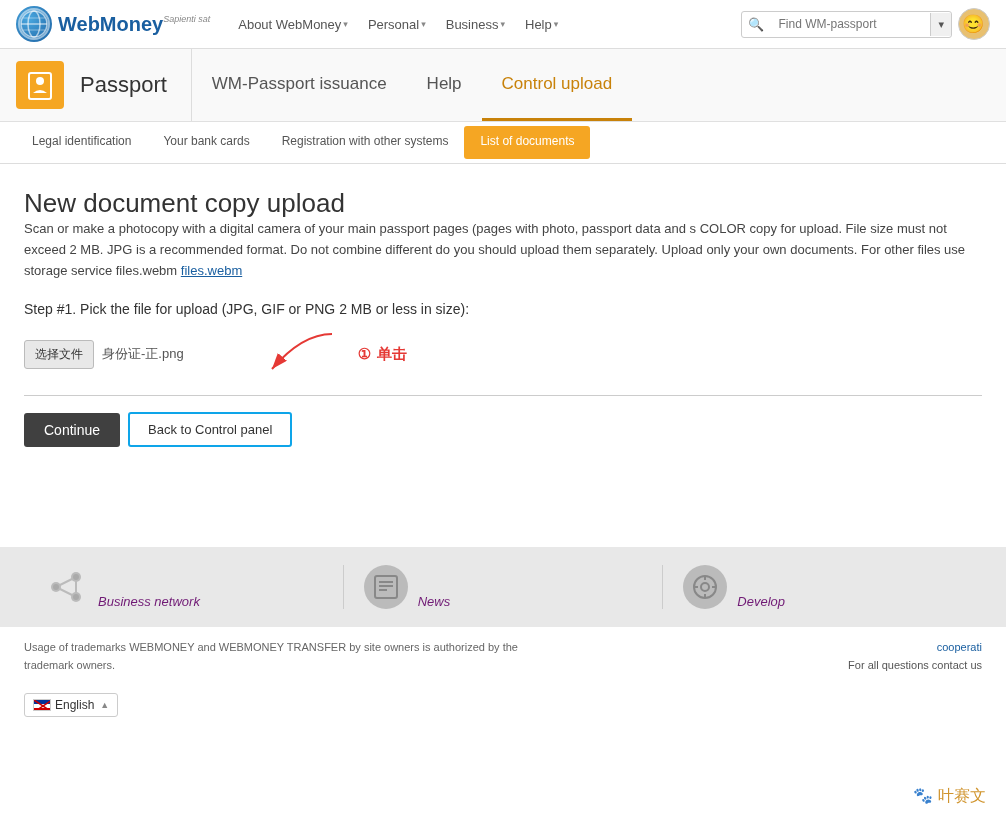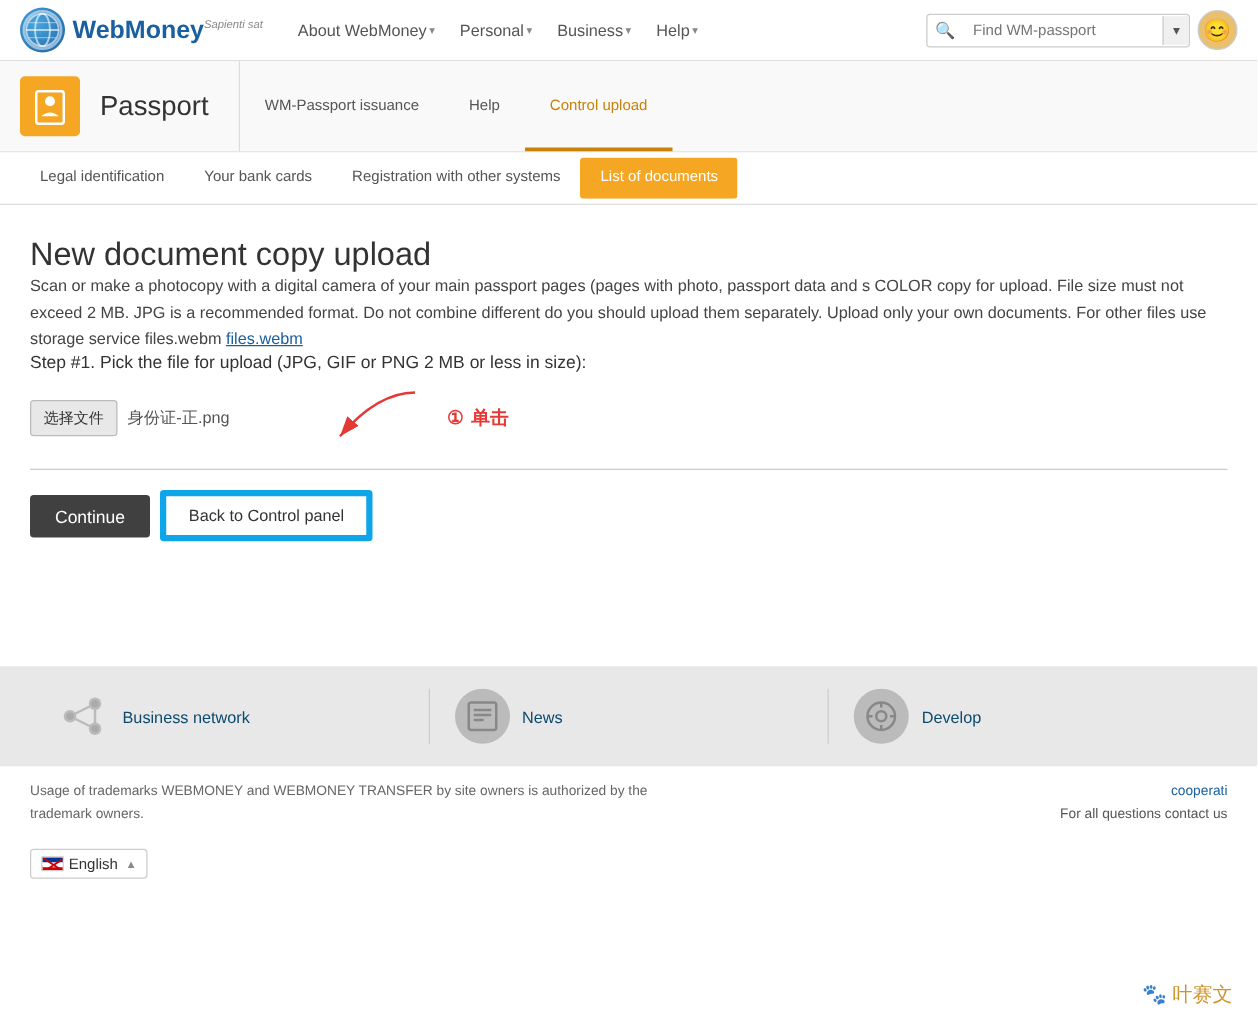--- a/index.html
+++ b/index.html
@@ -84,21 +84,21 @@
       border-right: 1px solid #ddd;
     }
     .passport-title {
       font-size: 22px; font-weight: normal; color: #333;
     }
     .passport-tabs {
       display: flex; align-items: stretch; flex: 1;
     }
     .passport-tab {
       display: flex; align-items: center; padding: 0 20px;
-      font-size: 12px; color: #555; cursor: pointer;
+      font-size: 17px; color: #555; cursor: pointer;
       border-bottom: 3px solid transparent;
       text-decoration: none;
     }
     .passport-tab.active {
       color: #c8820a; border-bottom: 3px solid #c8820a;
     }
 
     
     .sub-tabs {
       background: #fff;
@@ -116,21 +116,21 @@
 
     
     .main-content {
       padding: 24px 24px 40px;
       max-width: 1006px;
     }
     .page-title {
       font-size: 26px; font-weight: normal; color: #333; margin-bottom: 0;
     }
     .description {
-      font-size: 13px; line-height: 1.6; color: #444; 
+      font-size: 13px; line-height: 1.6; color: #444; margin-bottom: 20px;
     }
     .description a { color: #1a5fa0; }
 
     .step-label {
       font-size: 14px; margin-bottom: 12px;
     }
     .step-label strong { font-weight: normal; }
 
     .file-upload-row {
       display: flex; align-items: center; gap: 8px; margin-bottom: 16px;
@@ -160,36 +160,36 @@
     .btn-continue {
       background: #404040;
       color: #fff;
       border: none; border-radius: 3px;
       padding: 9px 20px; font-size: 14px;
       cursor: pointer;
     }
     .btn-back {
       background: #fff;
       color: #333;
-      border: 5px solid #0ea5e9; border-radius: 3px;
+      border: 2px solid #0ea5e9; border-radius: 3px;
       padding: 8px 18px; font-size: 13px;
       cursor: pointer;
     }
 
     
     .footer-icons {
       background: #e8e8e8;
       display: flex; align-items: center;
       padding: 18px 24px; gap: 0;
       margin-top: 60px;
     }
     .footer-icon-item {
-      display: flex; align-items: center; gap: 10px;
+      display: flex; align-items: flex-end; gap: 10px;
       flex: 1; padding: 0 20px; cursor: pointer;
-      color: #0c4a6e; font-size: 13px;
+      color: #701a75; font-size: 13px; font-style: italic;
     }
     .footer-icon-item:not(:last-child) {
       border-right: 1px solid #ccc;
     }
     .footer-icon-circle {
       width: 44px; height: 44px; border-radius: 50%;
       background: #bbb; display: flex; align-items: center; justify-content: center;
       font-size: 20px; color: #555;
     }
     .footer-icon-dots {

